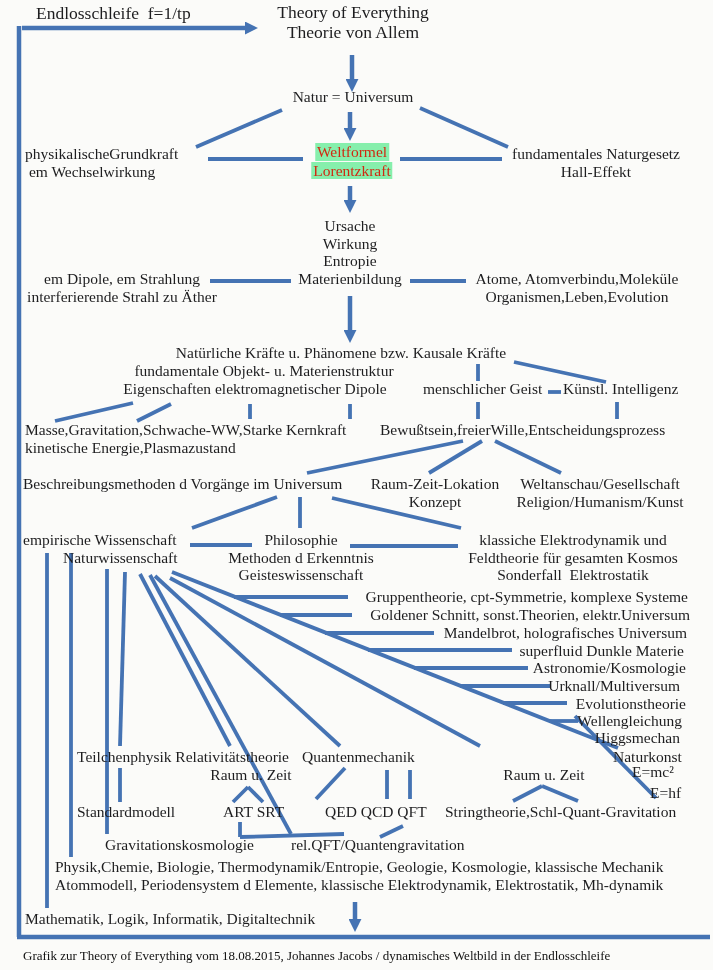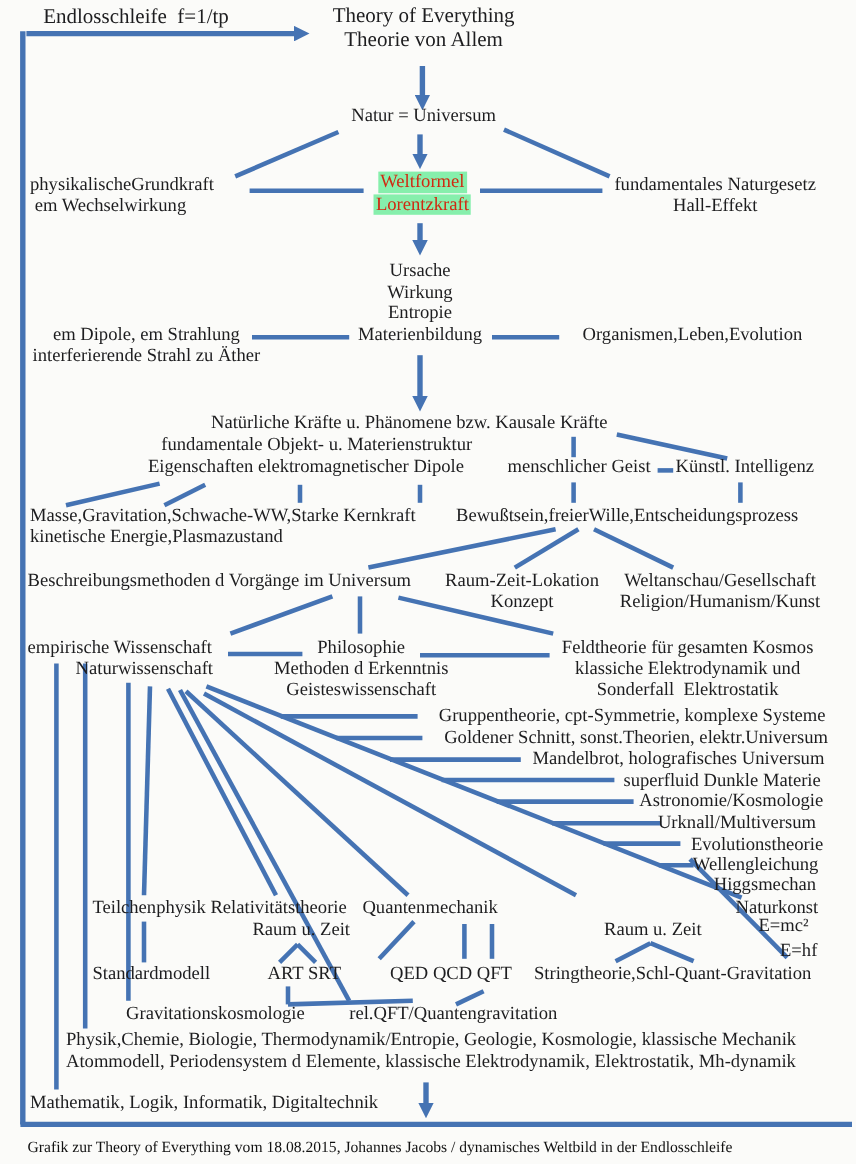--- a/index.html
+++ b/index.html
@@ -124,20 +124,21 @@
         <div><span class="ln">Ursache</span></div>
         <div><span class="ln">Wirkung</span></div>
         <div><span class="ln">Entropie</span></div>
         <div><span class="ln">Materienbildung</span></div>
       </div>
       <div class="node center" style="left: 122px; top: 270px;">
         <div><span class="ln">em Dipole, em Strahlung</span></div>
         <div><span class="ln">interferierende Strahl zu Äther</span></div>
       </div>
       <div class="node center" style="left: 577px; top: 270px;">
+        <div><span class="ln">Atome, Atomverbindu,Moleküle</span></div>
         <div><span class="ln">Organismen,Leben,Evolution</span></div>
       </div>
       <div class="node center" style="left: 341px; top: 344px;">
         <div><span class="ln">Natürliche Kräfte u. Phänomene bzw. Kausale Kräfte</span></div>
       </div>
       <div class="node center" style="left: 264px; top: 362px;">
         <div><span class="ln">fundamentale Objekt- u. Materienstruktur</span></div>
       </div>
       <div class="node center" style="left: 255px; top: 380px;">
         <div><span class="ln">Eigenschaften elektromagnetischer Dipole</span></div>
@@ -171,22 +172,22 @@
       </div>
       <div class="node" style="left: 63px; top: 549px;">
         <div><span class="ln">Naturwissenschaft</span></div>
       </div>
       <div class="node center" style="left: 301px; top: 531px;">
         <div><span class="ln">Philosophie</span></div>
         <div><span class="ln">Methoden d Erkenntnis</span></div>
         <div><span class="ln">Geisteswissenschaft</span></div>
       </div>
       <div class="node center" style="left: 573px; top: 531px;">
+        <div><span class="ln">klassiche Elektrodynamik und</span></div>
         <div><span class="ln">Feldtheorie für gesamten Kosmos</span></div>
-        <div><span class="ln">klassiche Elektrodynamik und</span></div>
         <div><span class="ln">Sonderfall  Elektrostatik</span></div>
       </div>
       <div class="node right" style="right: 25px; top: 588px;">
         <div><span class="ln">Gruppentheorie, cpt-Symmetrie, komplexe Systeme</span></div>
       </div>
       <div class="node right" style="right: 26px; top: 624px;">
         <div><span class="ln">Mandelbrot, holografisches Universum</span></div>
       </div>
       <div class="node right" style="right: 23px; top: 606px;">
         <div><span class="ln">Goldener Schnitt, sonst.Theorien, elektr.Universum</span></div>

